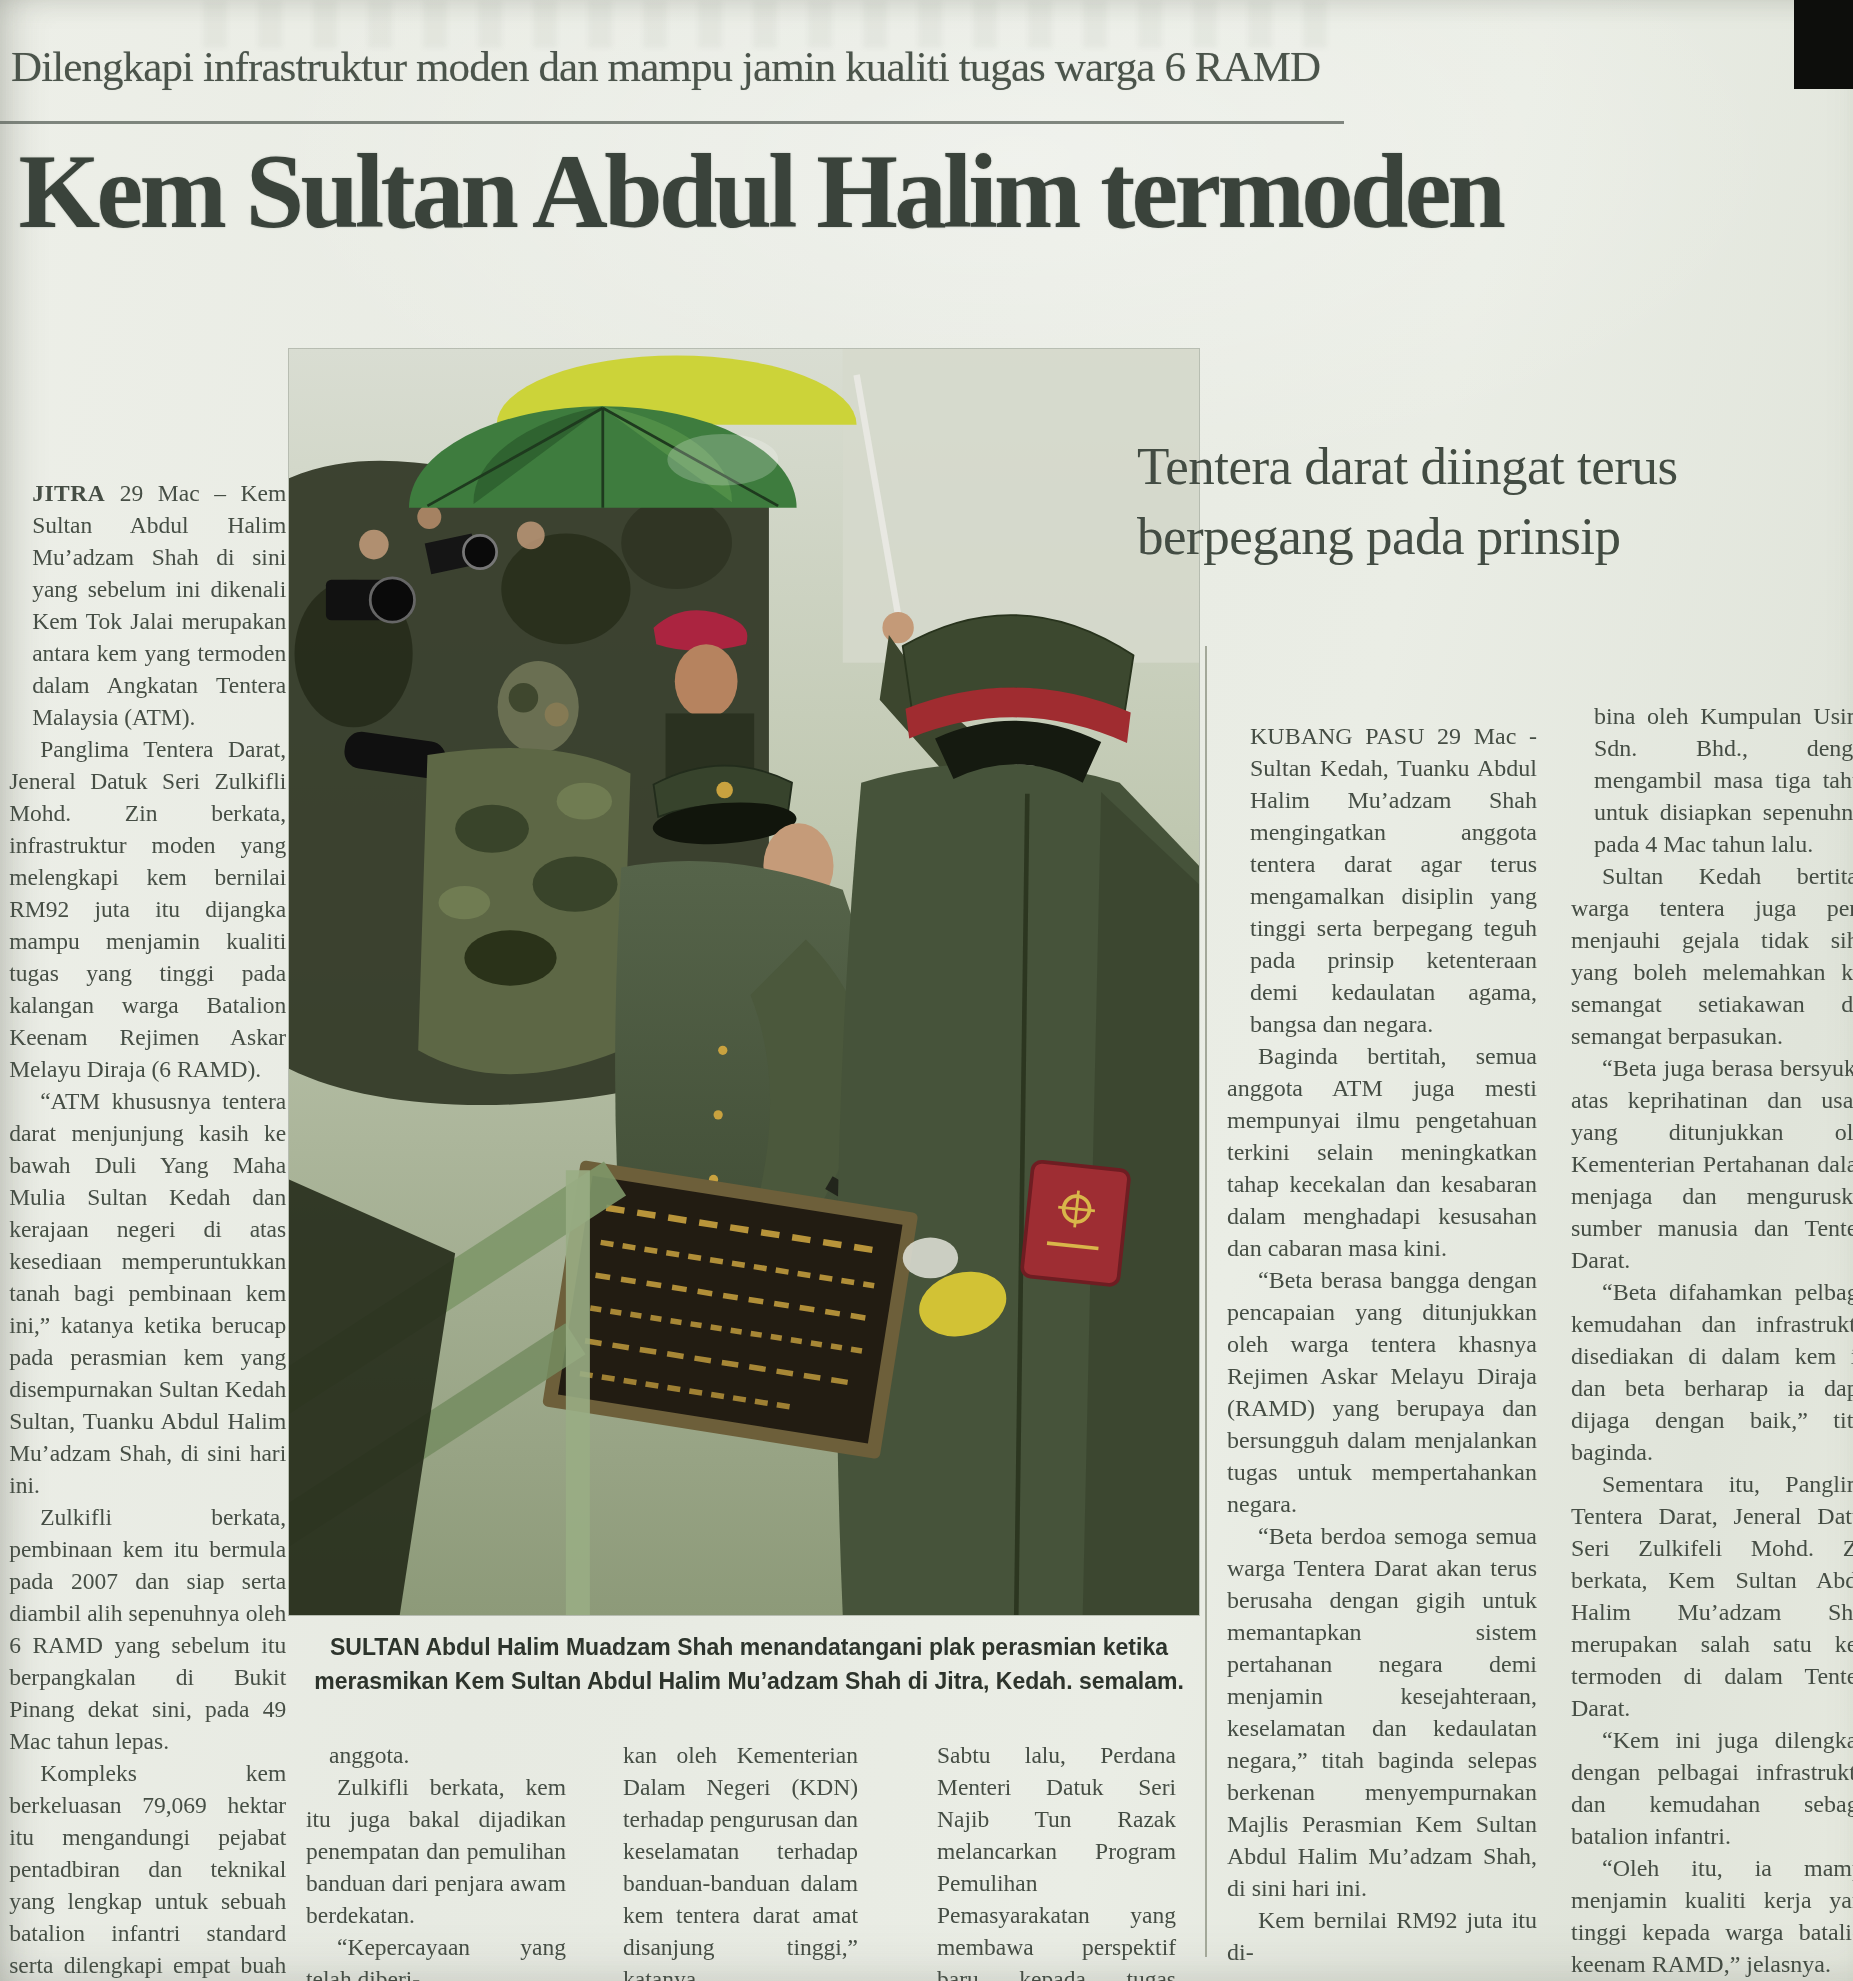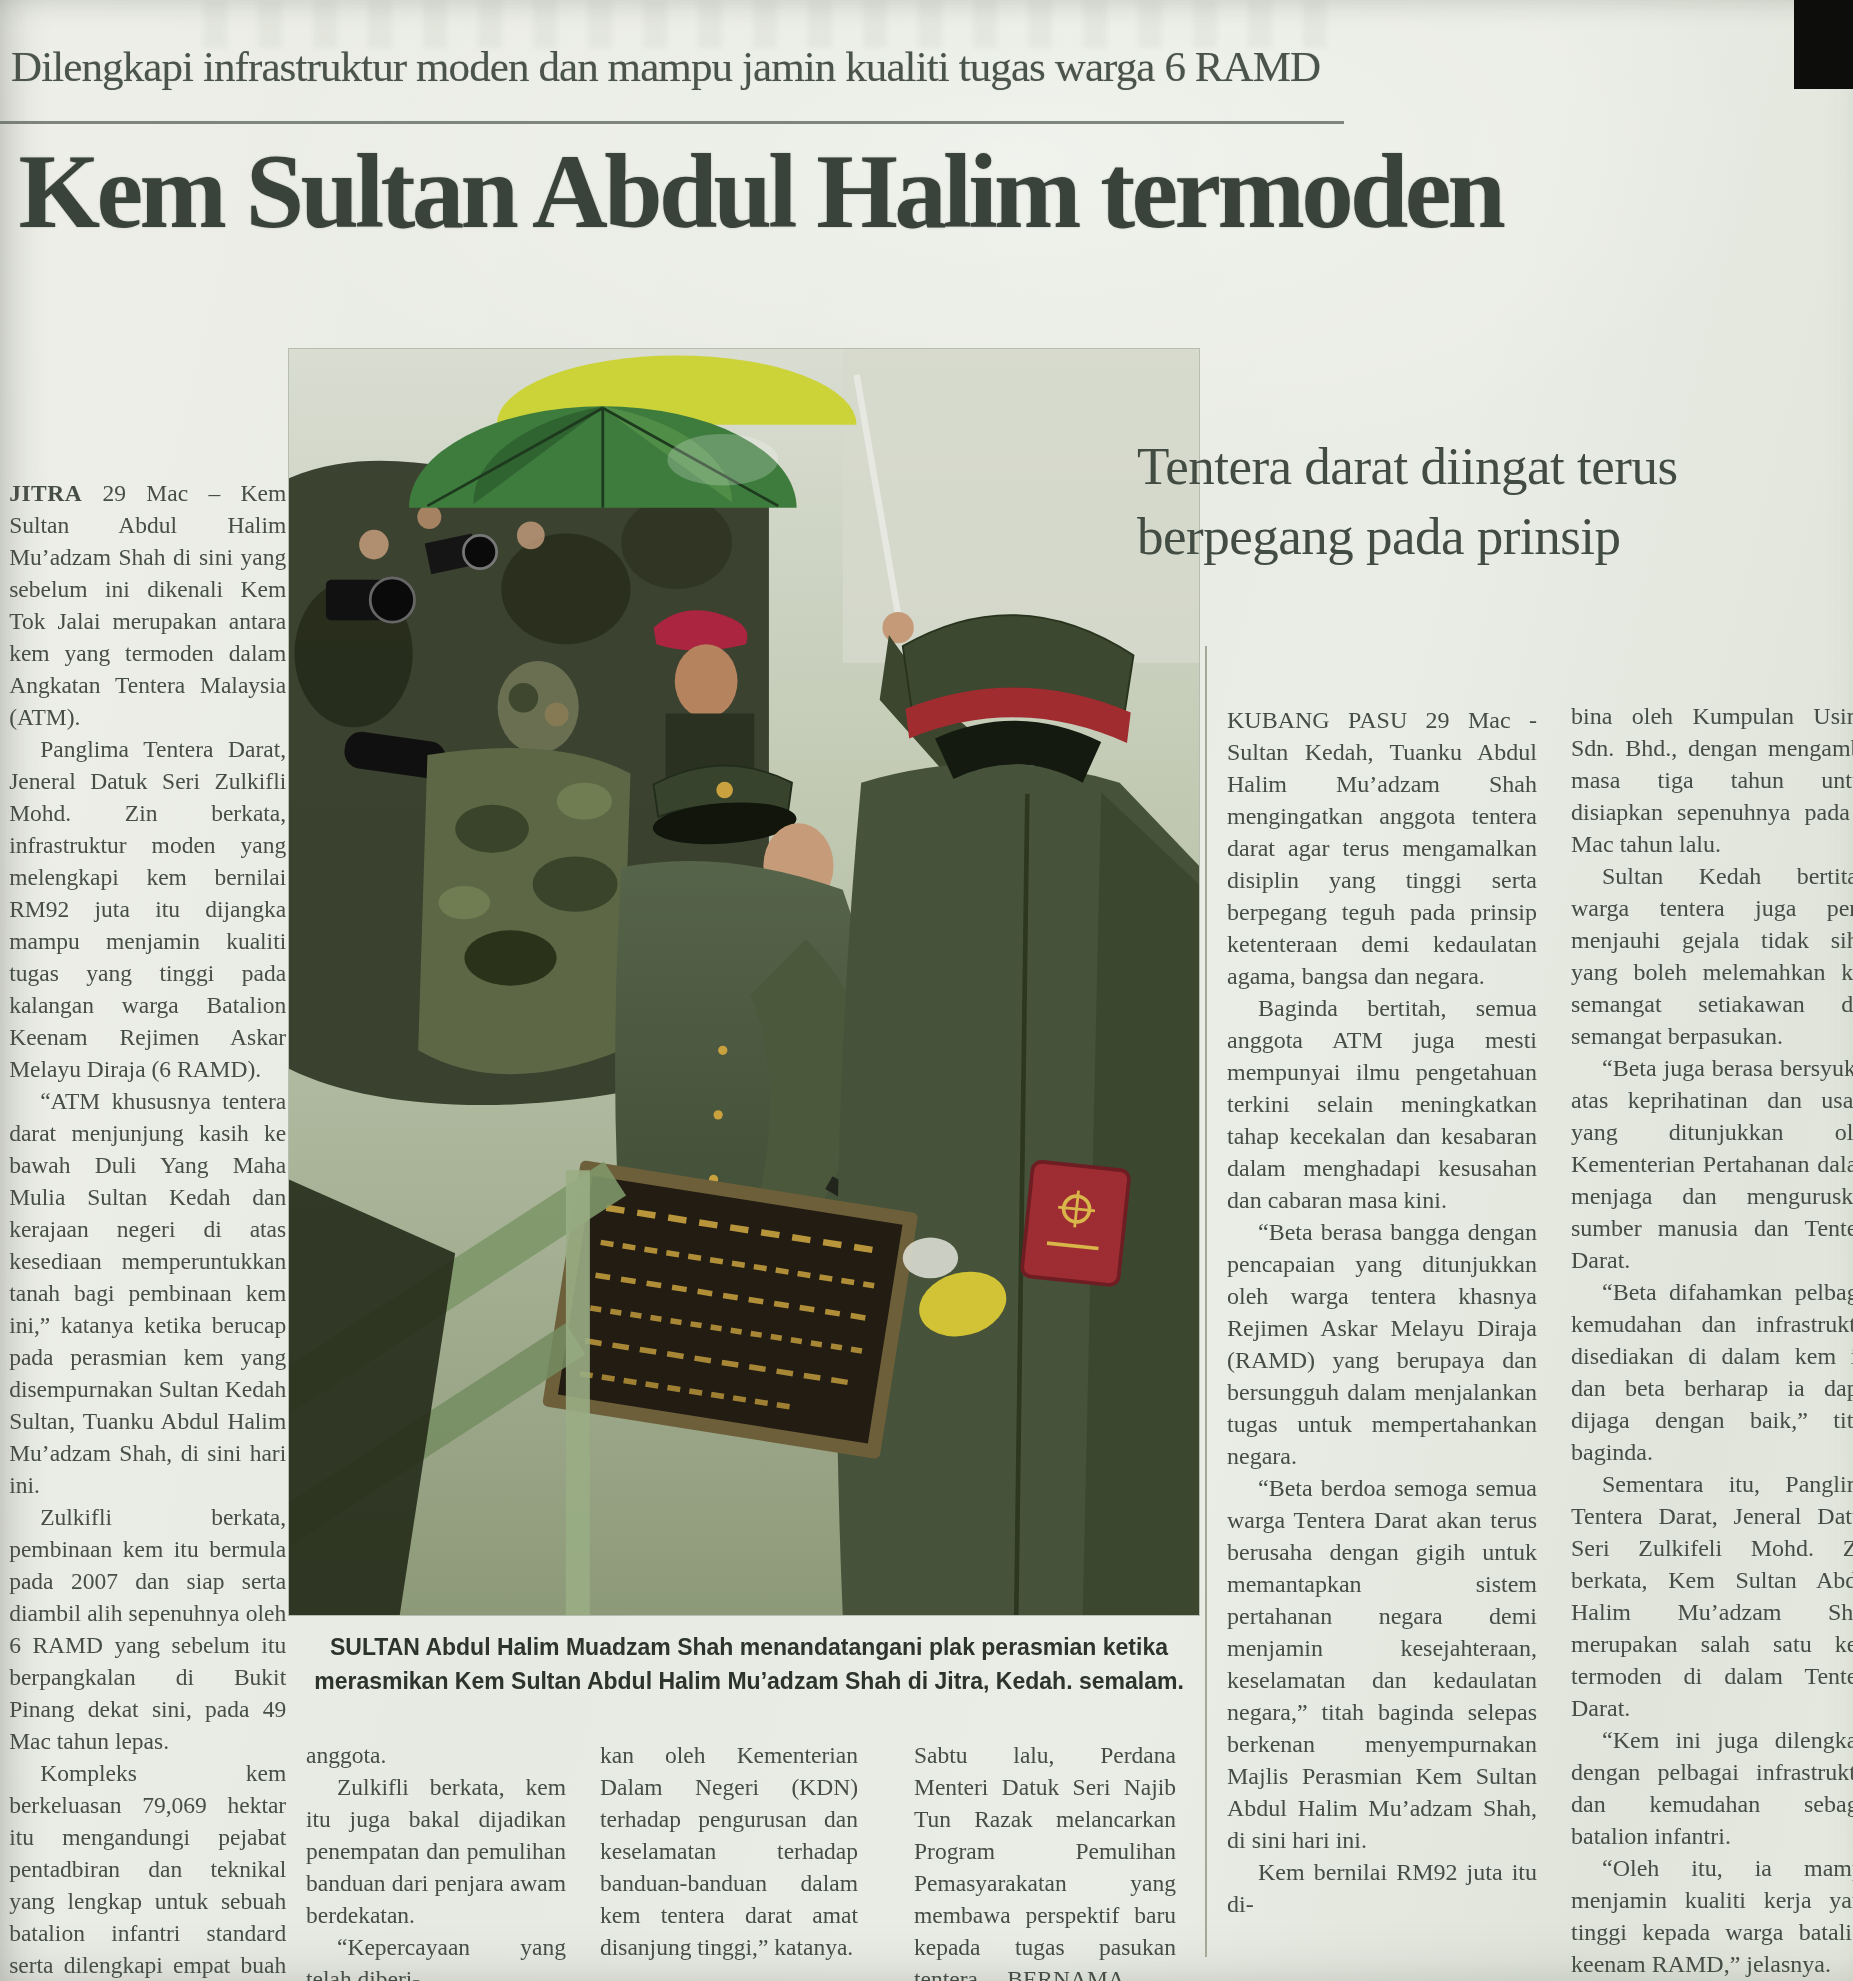--- a/index.html
+++ b/index.html
@@ -26,40 +26,40 @@
     text-shadow:0 0 0.9px rgba(75,84,75,.35);
   }
   .kicker-rule{position:absolute;top:121px;left:0;width:1344px;height:2.8px;background:#59625a;opacity:.75;}
   .headline{
     position:absolute;top:131px;left:18.5px;width:1809px;
     font-size:105px;font-weight:700;letter-spacing:-3.7px;
     color:#3a433b;white-space:nowrap;
     text-shadow:0 0 1.8px rgba(58,67,59,.35);
   }
   .article p{margin:0;text-align:justify;text-indent:31px;overflow-wrap:break-word;}
-  .article p.first{text-indent:0;}
+  .article p.first{text-indent:0;margin-left:23px;}
   .article .dateline{font-weight:700;letter-spacing:0.5px;}
   .col-left{
     position:absolute;top:477px;left:9.2px;width:277px;
     font-size:23.5px;line-height:32px;color:#464e45;
   }
   .photo-fig{position:absolute;top:349px;left:289px;width:910px;height:1266px;
     outline:0.9px solid rgba(90,100,80,.35);background:#aeb8a0;}
   .photo-fig svg{display:block;width:100%;height:100%;}
   .caption{
     position:absolute;top:1630px;left:293px;width:912px;
     font-family:"Liberation Sans", sans-serif;font-weight:700;
     font-size:23px;line-height:34px;color:#2d342c;text-align:center;
   }
   .rh{
     position:absolute;top:432px;left:1137px;width:711px;
     font-size:53px;line-height:1.32;font-weight:400;
     color:#434c43;letter-spacing:-0.5px;
   }
-  .col-r1{position:absolute;top:704px;left:1227px;width:310px;font-size:24px;line-height:32px;}
+  .col-r1{position:absolute;top:720px;left:1227px;width:310px;font-size:24px;line-height:32px;}
   .col-r2{position:absolute;top:700px;left:1571px;width:305px;font-size:24px;line-height:32px;}
   .cont-col{position:absolute;top:1739px;font-size:23.5px;line-height:32px;}
   .cont-a{left:306px;width:260px;}
   .cont-b{left:600px;width:258px;}
   .cont-c{left:914px;width:262px;}
   .v-rule{position:absolute;top:646px;left:1205px;width:1.8px;height:1311px;background:#a3a899;}
 </style>
 </head>
 <body>
 

